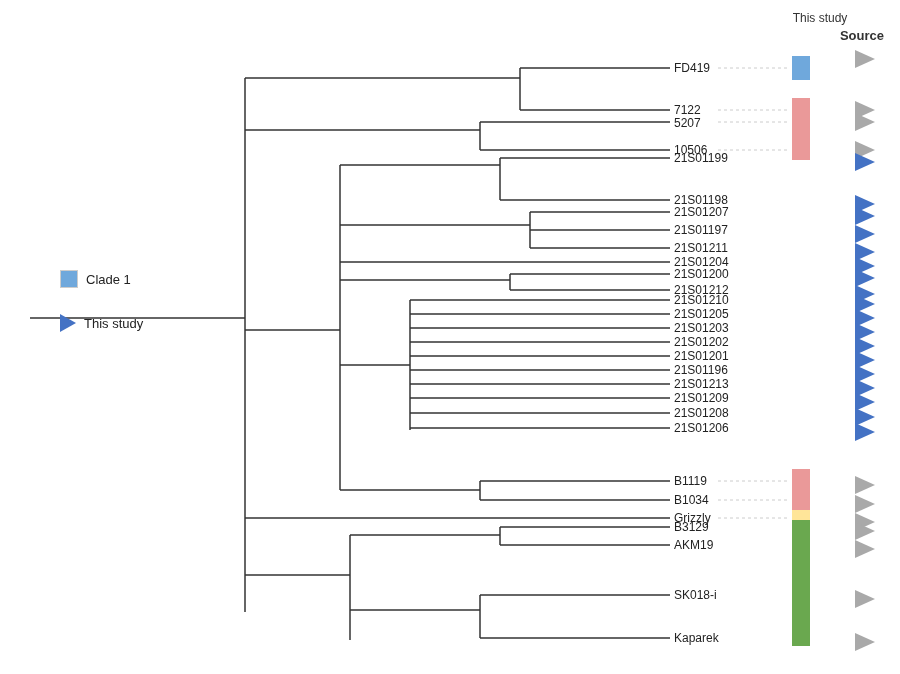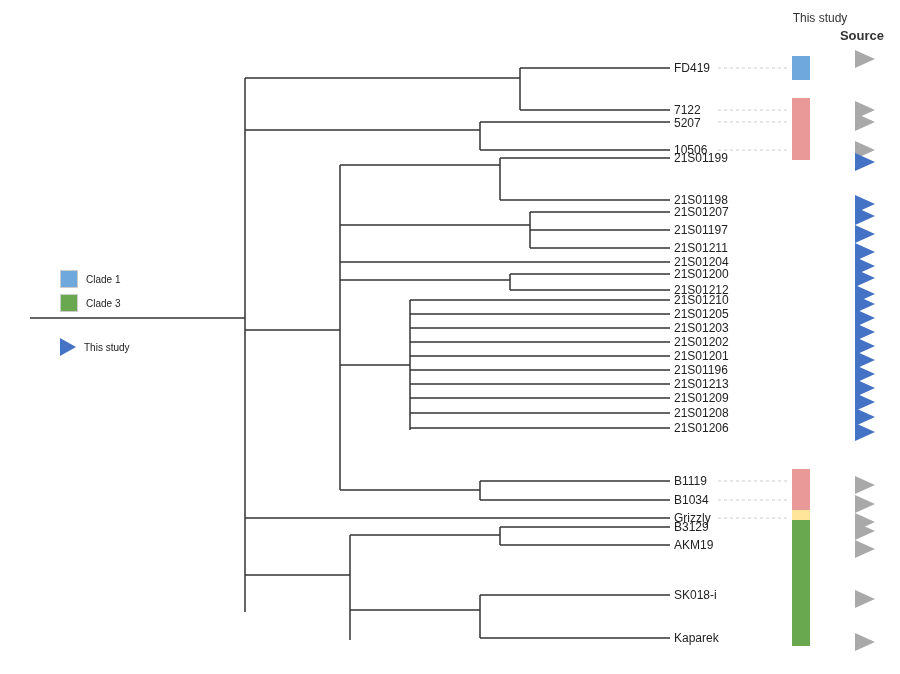--- a/index.html
+++ b/index.html
@@ -35,21 +35,21 @@
       margin-bottom: 6px;
     }
     .legend-swatch {
       width: 18px;
       height: 18px;
       margin-right: 8px;
       flex-shrink: 0;
       border: 1px solid #ccc;
     }
     .legend-label {
-      font-size: 10px;
+      font-size: 13px;
       color: #222;
     }
     .legend-divider {
       height: 10px;
     }
     .legend-arrow-item {
       display: flex;
       align-items: center;
       margin-bottom: 6px;
     }
@@ -262,24 +262,20 @@
 
     <polygon points="875,642 855,633 855,651" fill="#A9A9A9"></polygon>
 
   </svg>
 
   <div class="legend-box">
     <div class="legend-item">
       <div class="legend-swatch" style="background:#6FA8DC;"></div>
       <span class="legend-label">Clade 1</span>
     </div>
-    <div class="legend-item">
-      <div class="legend-swatch" style="background:#6AA84F;"></div>
-      <span class="legend-label">Clade 3</span>
-    </div>
     <div class="legend-divider"></div>
     <div class="legend-divider"></div>
     <div class="legend-arrow-item">
       <div class="arrow-blue"></div>
       <span class="legend-label">This study</span>
     </div>
   </div>
 </div>
 
 </body></html>

